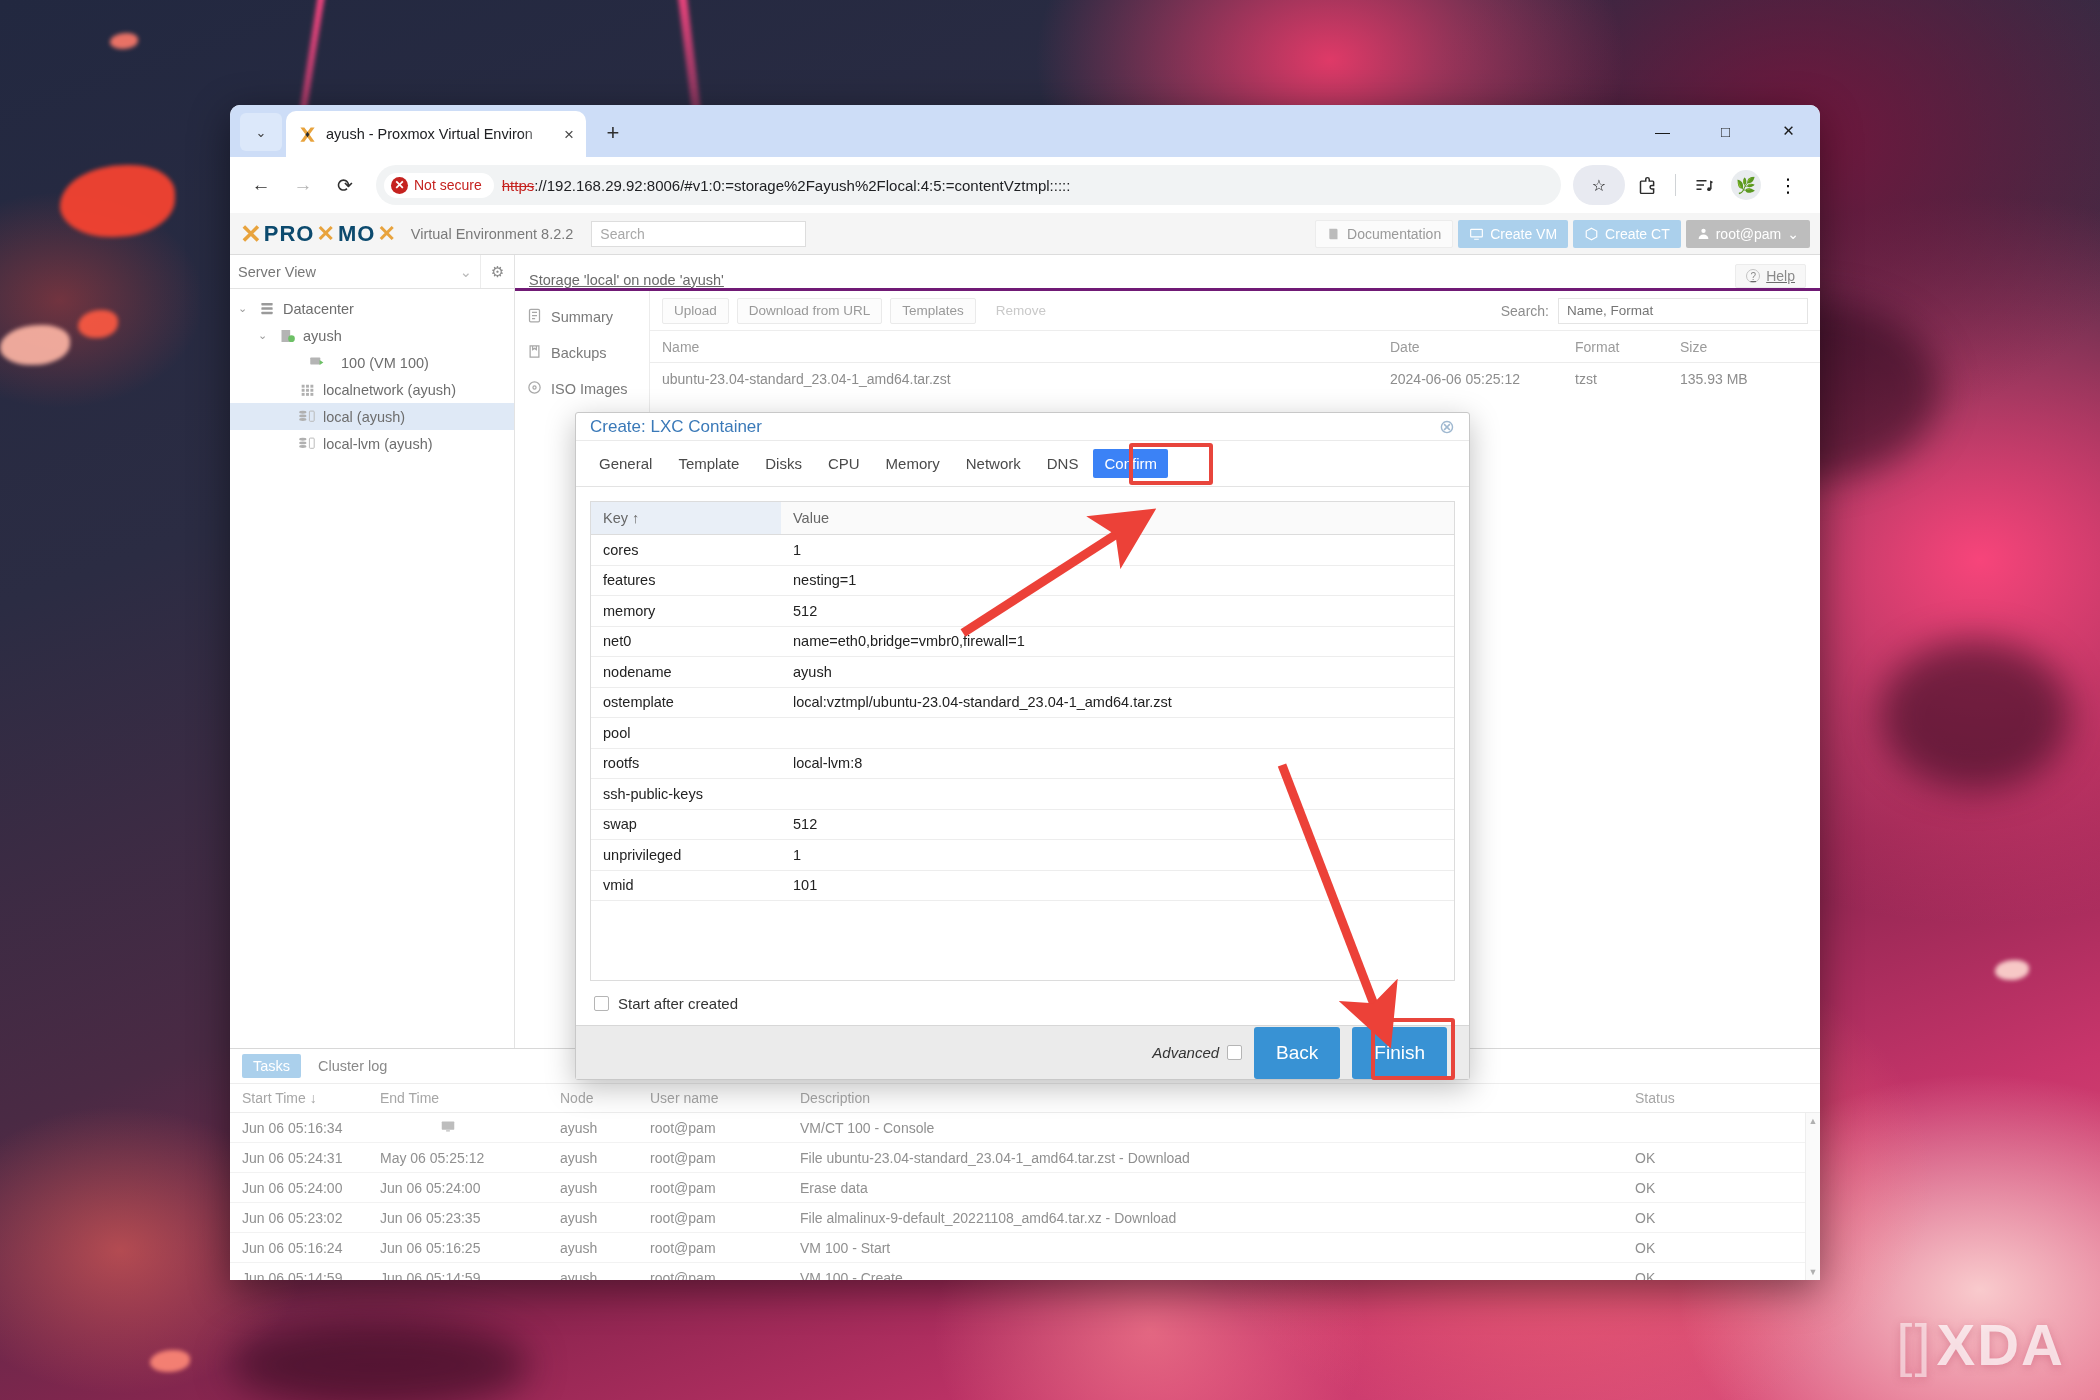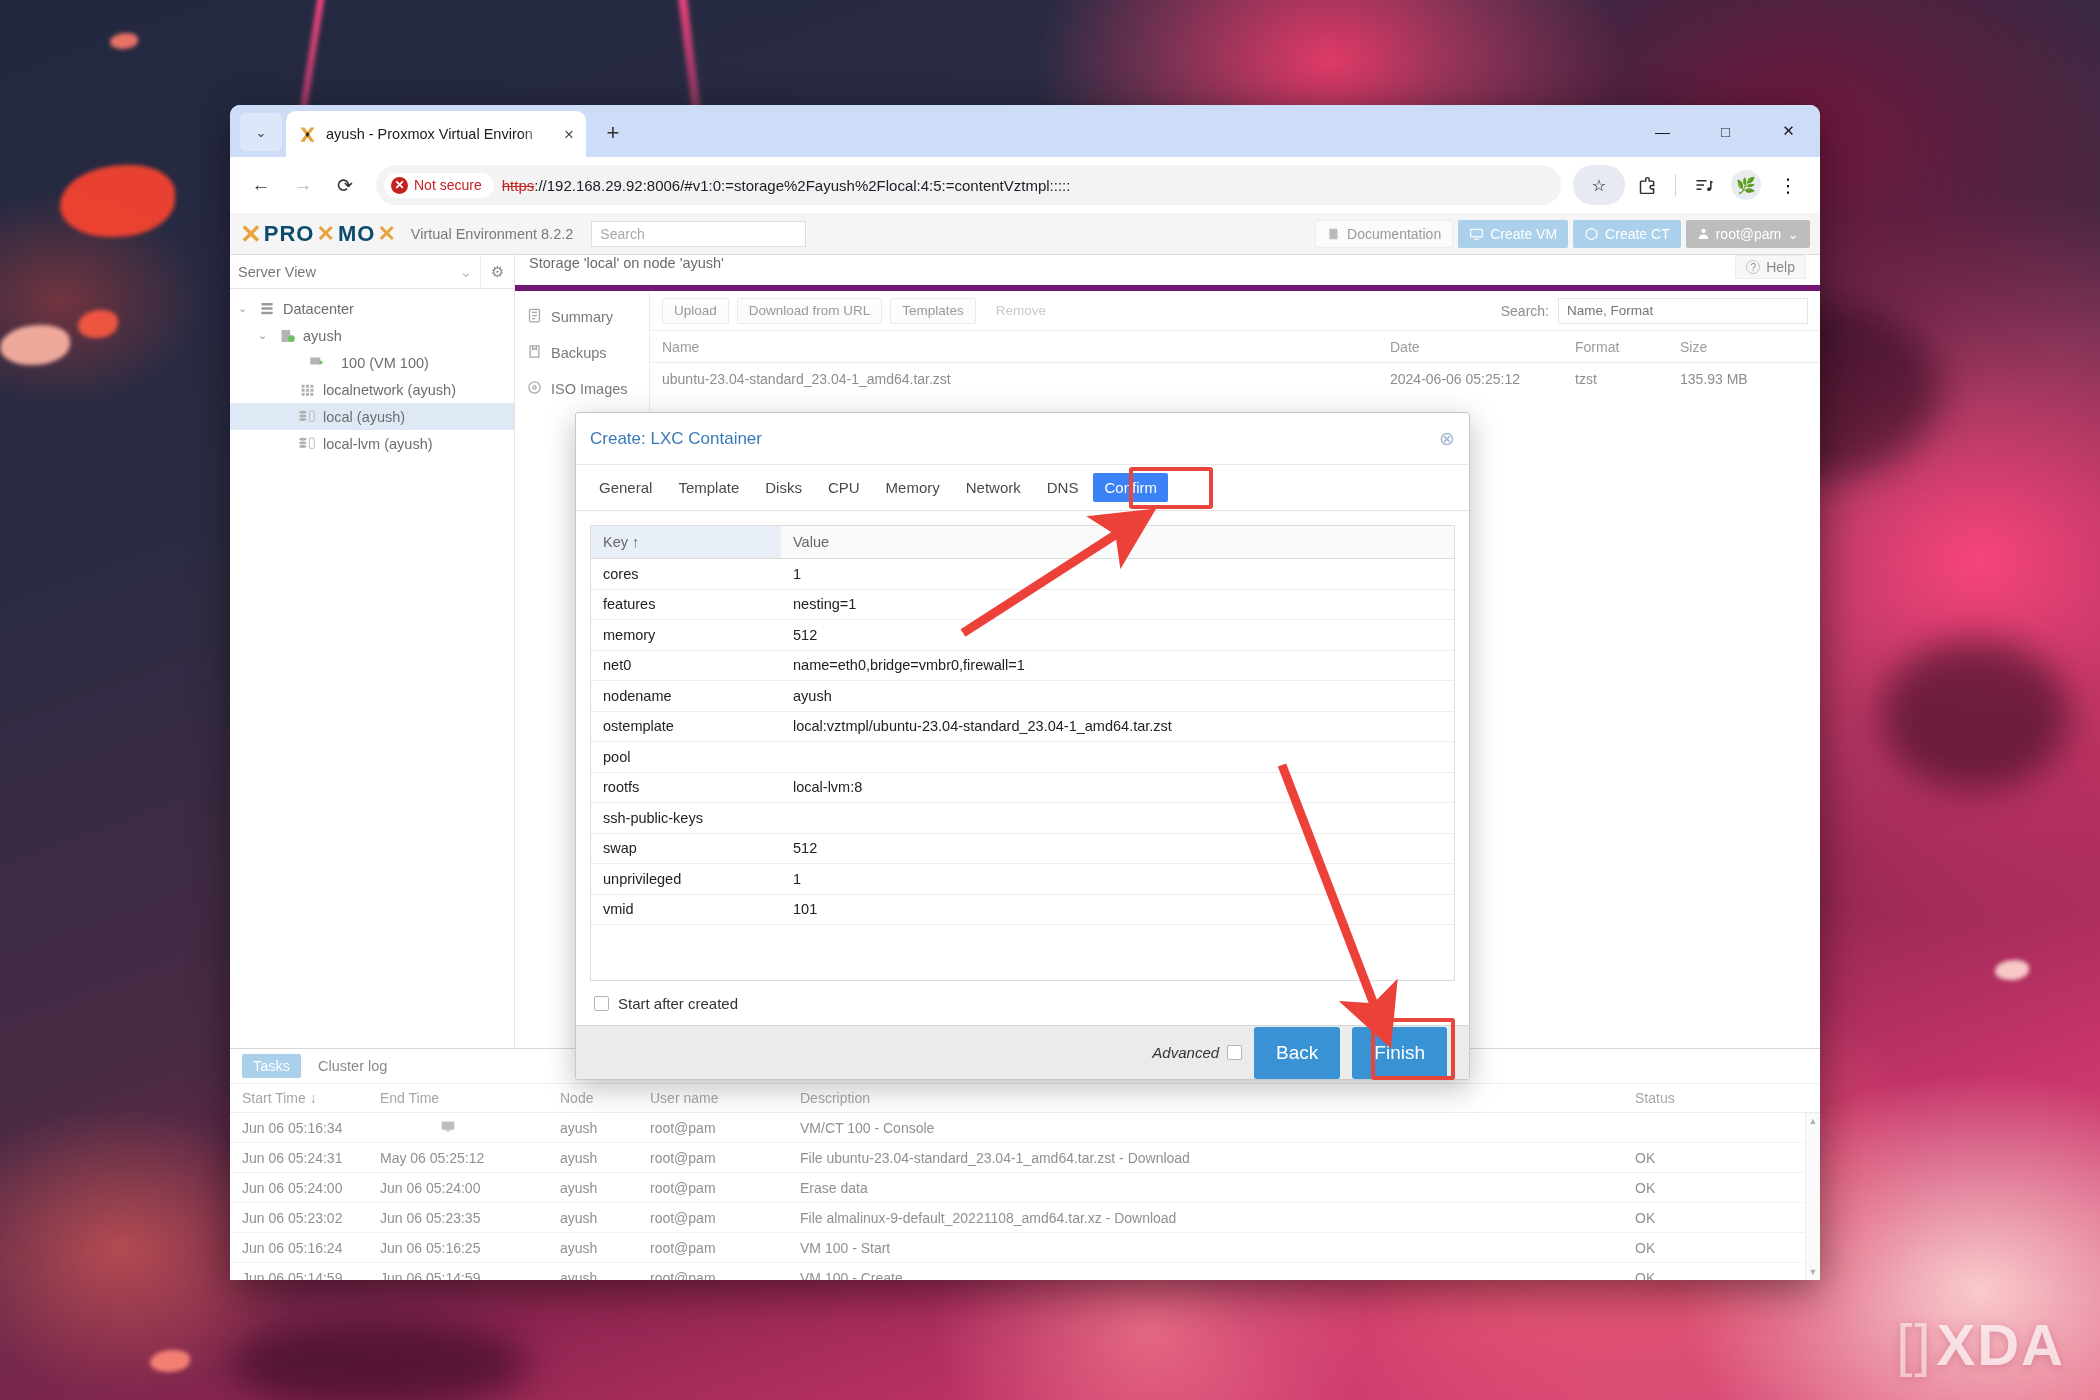--- a/index.html
+++ b/index.html
@@ -163,23 +163,24 @@
   .side-gear { width: 34px; height: 100%; display: flex; align-items: center; justify-content: center; color: #8a8a8a; font-size: 15px; border-left:1px solid #ececec; cursor:pointer; }
   .tree { padding-top: 6px; font-size: 14.5px; color: #6d6d6d; }
   .tnode { height: 27px; display: flex; align-items: center; gap: 7px; cursor: pointer; }
   .tnode.sel { background: #dfe9f6; }
   .tnode .arrow { width: 13px; color: #9a9a9a; font-size: 11px; }
   .tnode .ico { width: 18px; height: 16px; display: flex; align-items: center; justify-content: center; }
 
   
   .pve-main { flex: 1; display: flex; flex-direction: column; overflow: hidden; }
   .main-title {
-    height: 36px; display: flex; align-items: flex-start; padding: 0 14px;
-    font-size: 14.5px; color: #6a6a6a; border-bottom: 6px solid #701a75;
+    height: 36px; display: flex; align-items: flex-end; padding: 0 14px;
+    font-size: 14.5px; color: #6a6a6a; border-bottom: 3px solid #701a75;
     justify-content: space-between;
+    text-decoration: underline;
   }
   .help-btn { display: flex; align-items: center; gap: 6px; font-size: 14px; color: #8a8a8a; background:#f7f7f7; border:1px solid #ececec; padding: 3px 10px; border-radius:2px; cursor:pointer; }
   .main-split { flex: 1; display: flex; overflow: hidden; }
   .main-nav { width: 135px; border-right: 1px solid #ececec; padding-top: 8px; flex: none; }
   .mnav-item { height: 36px; display: flex; align-items: center; gap: 9px; padding-left: 12px; font-size: 14.5px; color: #7a7a7a; cursor: pointer; }
   .main-right { flex: 1; display: flex; flex-direction: column; overflow: hidden; }
   .toolbar { height: 40px; display: flex; align-items: center; gap: 8px; padding: 0 12px; border-bottom:1px solid #ededed; }
   .tbtn { height: 26px; padding: 0 11px; font-size: 13.5px; color: #999; background: #fcfcfc; border: 1px solid #eaeaea; border-radius: 2px; display:flex; align-items:center; cursor: pointer; }
   .tbtn.dis { color: #c9c9c9; background: transparent; border-color: transparent; }
   .tb-search { margin-left: auto; display: flex; align-items: center; gap: 9px; font-size: 14px; color: #8d8d8d; }
@@ -214,21 +215,21 @@
   .scrollbar span { font-size: 9px; color: #b0b0b0; }
 
   
   #modal {
     position: absolute; left: 575px; top: 412px; width: 895px; height: 668px;
     background: #fff; border: 1px solid #c8c8c8; border-radius: 3px;
     box-shadow: 0 8px 30px rgba(0,0,0,.25);
     display: flex; flex-direction: column; z-index: 40;
   }
   .modal-head {
-    height: 52px; display: flex; align-items: center; padding: 0 14px;
+    height: 28px; display: flex; align-items: center; padding: 0 14px;
     font-size: 17px; color: #3a79b8; border-bottom: 1px solid #eaeaea;
     justify-content: space-between;
   }
   .modal-close { color: #9fb8d0; font-size: 19px; cursor: pointer; }
   .modal-tabs { height: 46px; display: flex; align-items: center; gap: 4px; padding: 0 12px; border-bottom: 1px solid #e3e3e3; position: relative; }
   .mtab { font-size: 15px; color: #4a4a4a; padding: 6px 11px; cursor: pointer; border-radius: 2px; }
   .mtab.active { background: #3b82f6; color: #fff; }
   .hl-box {
     position: absolute; border: 4px solid #e8453c; border-radius: 3px; pointer-events: none;
   }

